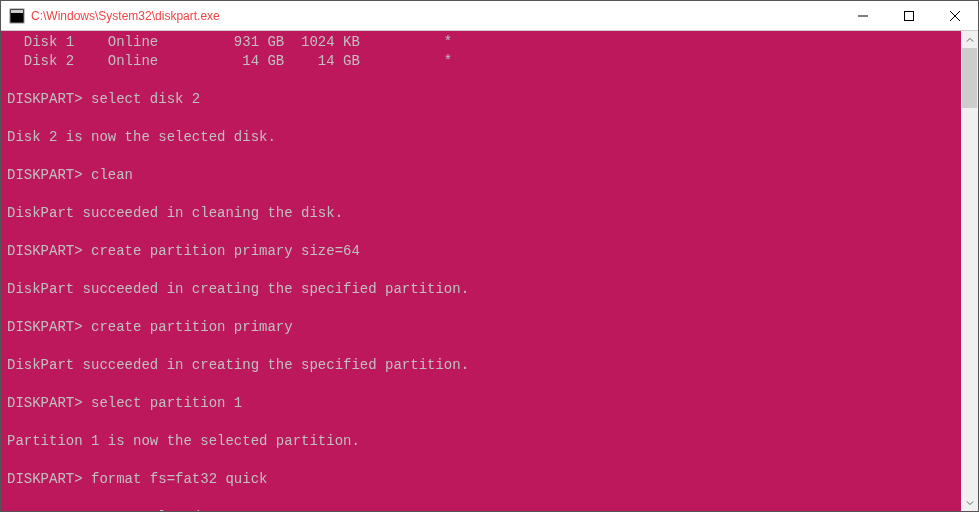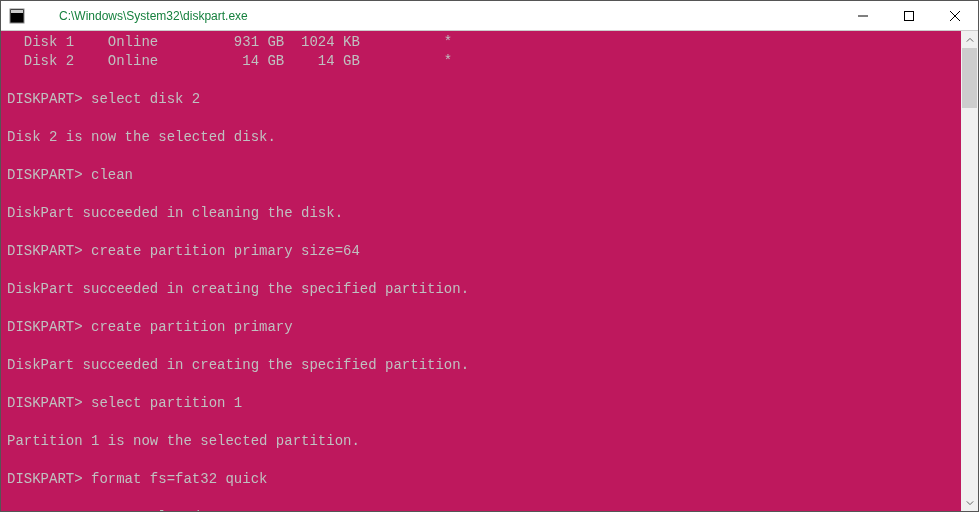--- a/index.html
+++ b/index.html
@@ -19,23 +19,22 @@
     border-bottom: 1px solid #ccc;
   }
   .titlebar-icon {
     width: 16px;
     height: 16px;
     margin: 0 6px 0 8px;
     display: inline-block;
   }
   .titlebar-title {
     font-size: 12px;
-    color: #15803d;
+    color: #ef4444;
     flex: 1;
-    margin-left: 28px;
   }
   .titlebar-buttons {
     display: flex;
     height: 100%;
   }
   .titlebar-btn {
     width: 46px;
     height: 100%;
     display: flex;
     align-items: center;

